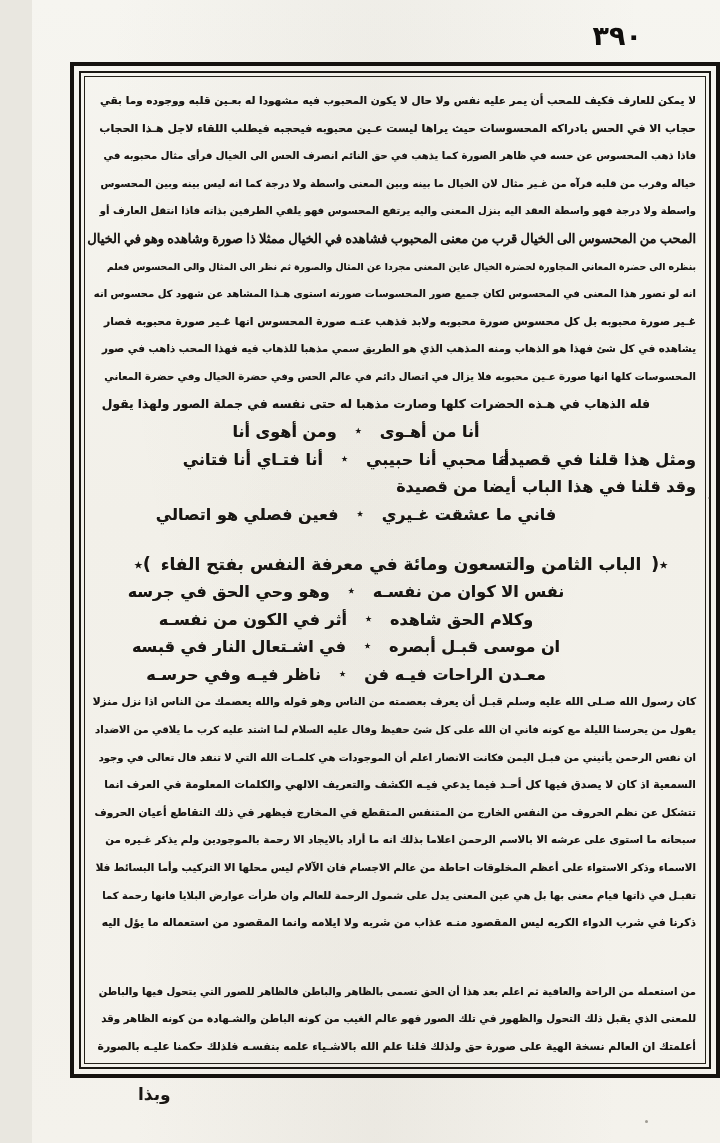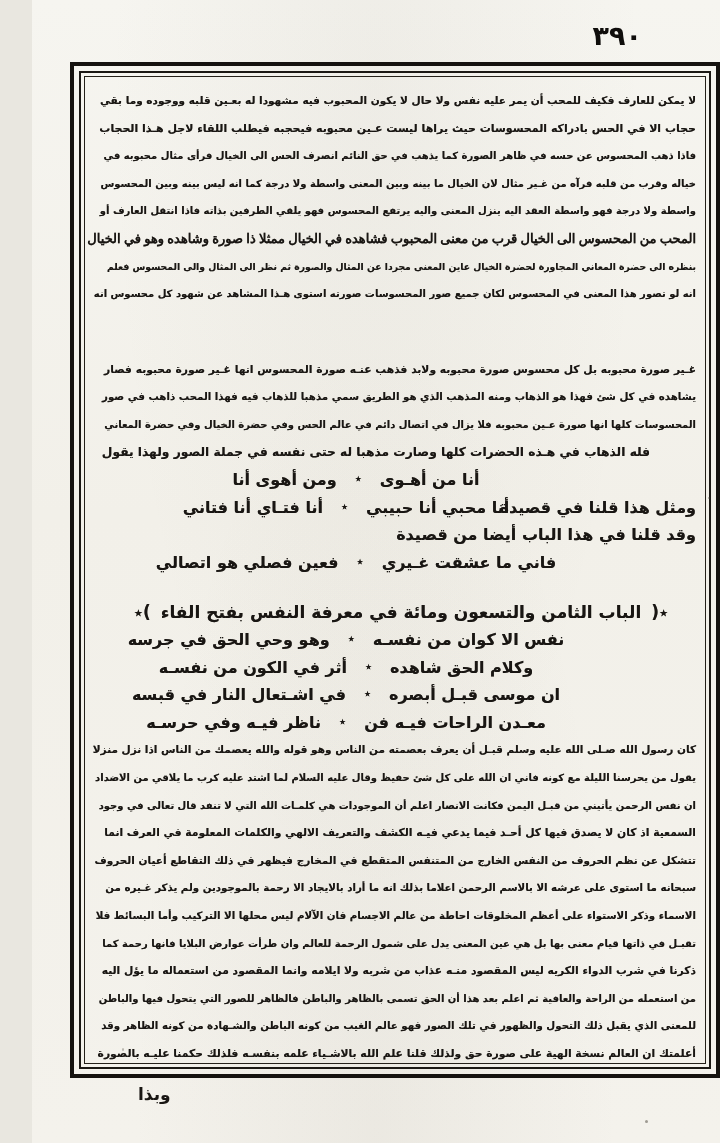--- a/index.html
+++ b/index.html
@@ -76,21 +76,21 @@
       <div class="frame-inner">
 
         <div class="row just fit" style="font-size: 10.5px;">لا يمكن للعارف فكيف للمحب أن يمر عليه نفس ولا حال لا يكون المحبوب فيه مشهودا له بعـين قلبه ووجوده وما بقي</div>
         <div class="row just fit" style="font-size: 11px;">حجاب الا في الحس بادراكه المحسوسات حيث يراها ليست عـين محبوبه فيحجبه فيطلب اللقاء لاجل هـذا الحجاب</div>
         <div class="row just fit" style="font-size: 10px;">فاذا ذهب المحسوس عن حسه في ظاهر الصورة كما يذهب في حق النائم انصرف الحس الى الخيال فرأى مثال محبوبه في</div>
         <div class="row just fit" style="font-size: 10px;">خياله وقرب من قلبه فرآه من غـير مثال لان الخيال ما بينه وبين المعنى واسطة ولا درجة كما انه ليس بينه وبين المحسوس</div>
         <div class="row just fit" style="font-size: 10px;">واسطة ولا درجة فهو واسطة العقد اليه ينزل المعنى واليه يرتفع المحسوس فهو يلقي الطرفين بذاته فاذا انتقل العارف أو</div>
         <div class="row just fit" style="font-size: 13px; font-family: Liberation Serif, serif;">المحب من المحسوس الى الخيال قرب من معنى المحبوب فشاهده في الخيال ممثلا ذا صورة وشاهده وهو في الخيال لما عدل</div>
         <div class="row just fit" style="font-size: 9.25px;">بنظره الى حضرة المعاني المجاورة لحضرة الخيال عاين المعنى مجردا عن المثال والصورة ثم نظر الى المثال والى المحسوس فعلم</div>
         <div class="row just fit" style="font-size: 10px;">انه لو تصور هذا المعنى في المحسوس لكان جميع صور المحسوسات صورته استوى هـذا المشاهد عن شهود كل محسوس انه</div>
-        <div class="row just fit" style="font-size: 10.75px; margin-top: 48px;">غـير صورة محبوبه بل كل محسوس صورة محبوبه ولابد فذهب عنـه صورة المحسوس انها غـير صورة محبوبه فصار</div>
+        <div class="row just fit" style="font-size: 10.75px;">غـير صورة محبوبه بل كل محسوس صورة محبوبه ولابد فذهب عنـه صورة المحسوس انها غـير صورة محبوبه فصار</div>
         <div class="row just fit" style="font-size: 10.25px;">يشاهده في كل شئ فهذا هو الذهاب ومنه المذهب الذي هو الطريق سمي مذهبا للذهاب فيه فهذا المحب ذاهب في صور</div>
         <div class="row just fit" style="font-size: 10px;">المحسوسات كلها انها صورة عـين محبوبه فلا يزال في اتصال دائم في عالم الحس وفي حضرة الخيال وفي حضرة المعاني</div>
 
         <div class="row center fit" style="font-size: 12.25px;">
           <span class="shift25" style="display:inline-block">فله الذهاب في هـذه الحضرات كلها وصارت مذهبا له حتى نفسه في جملة الصور ولهذا يقول</span>
         </div>
 
         <div class="row center fit">
           <span class="vgroup shift45">
             <span>أنا من أهـوى</span>
@@ -155,21 +155,21 @@
 
         <div class="row just fit" style="font-size: 10.5px;">كان رسول الله صـلى الله عليه وسلم قبـل أن يعرف بعصمته من الناس وهو قوله والله يعصمك من الناس اذا نزل منزلا</div>
         <div class="row just fit" style="font-size: 10px;">يقول من يحرسنا الليلة مع كونه فاني ان الله على كل شئ حفيظ وقال عليه السلام لما اشتد عليه كرب ما يلاقي من الاضداد</div>
         <div class="row just fit" style="font-size: 10px;">ان نفس الرحمن يأتيني من قبـل اليمن فكانت الانصار اعلم أن الموجودات هي كلمـات الله التي لا تنفد قال تعالى في وجود</div>
         <div class="row just fit" style="font-size: 10.75px;">السمعية اذ كان لا يصدق فيها كل أحـد فيما يدعي فيـه الكشف والتعريف الالهي والكلمات المعلومة في العرف انما</div>
         <div class="row just fit" style="font-size: 10.5px;">تتشكل عن نظم الحروف من النفس الخارج من المتنفس المتقطع في المخارج فيظهر في ذلك التقاطع أعيان الحروف</div>
         <div class="row just fit" style="font-size: 10.25px;">سبحانه ما استوى على عرشه الا بالاسم الرحمن اعلاما بذلك انه ما أراد بالايجاد الا رحمة بالموجودين ولم يذكر غـيره من</div>
         <div class="row just fit" style="font-size: 10.25px;">الاسماء وذكر الاستواء على أعظم المخلوقات احاطة من عالم الاجسام فان الآلام ليس محلها الا التركيب وأما البسائط فلا</div>
         <div class="row just fit" style="font-size: 10px;">تقبـل في ذاتها قيام معنى بها بل هي عين المعنى يدل على شمول الرحمة للعالم وان طرأت عوارض البلايا فانها رحمة كما</div>
         <div class="row just fit" style="font-size: 10.75px;">ذكرنا في شرب الدواء الكريه ليس المقصود منـه عذاب من شربه ولا ايلامه وانما المقصود من استعماله ما يؤل اليه</div>
-        <div class="row just fit" style="font-size: 10px;">من استعمله من الراحة والعافية ثم اعلم بعد هذا أن الحق تسمى بالظاهر والباطن فالظاهر للصور التي يتحول فيها والباطن</div>
+        <div class="row just fit" style="font-size: 10px; margin-top: 41px;">من استعمله من الراحة والعافية ثم اعلم بعد هذا أن الحق تسمى بالظاهر والباطن فالظاهر للصور التي يتحول فيها والباطن</div>
         <div class="row just fit" style="font-size: 10.25px;">للمعنى الذي يقبل ذلك التحول والظهور في تلك الصور فهو عالم الغيب من كونه الباطن والشـهادة من كونه الظاهر وقد</div>
         <div class="row just fit" style="font-size: 10.75px;">أعلمتك ان العالم نسخة الهية على صورة حق ولذلك قلنا علم الله بالاشـياء علمه بنفسـه فلذلك حكمنا عليـه بالصورة</div>
 
       </div>
     </div>
   </div>
 
   <div class="catchword">وبذا</div>
 
   <div class="speck s1"></div>

